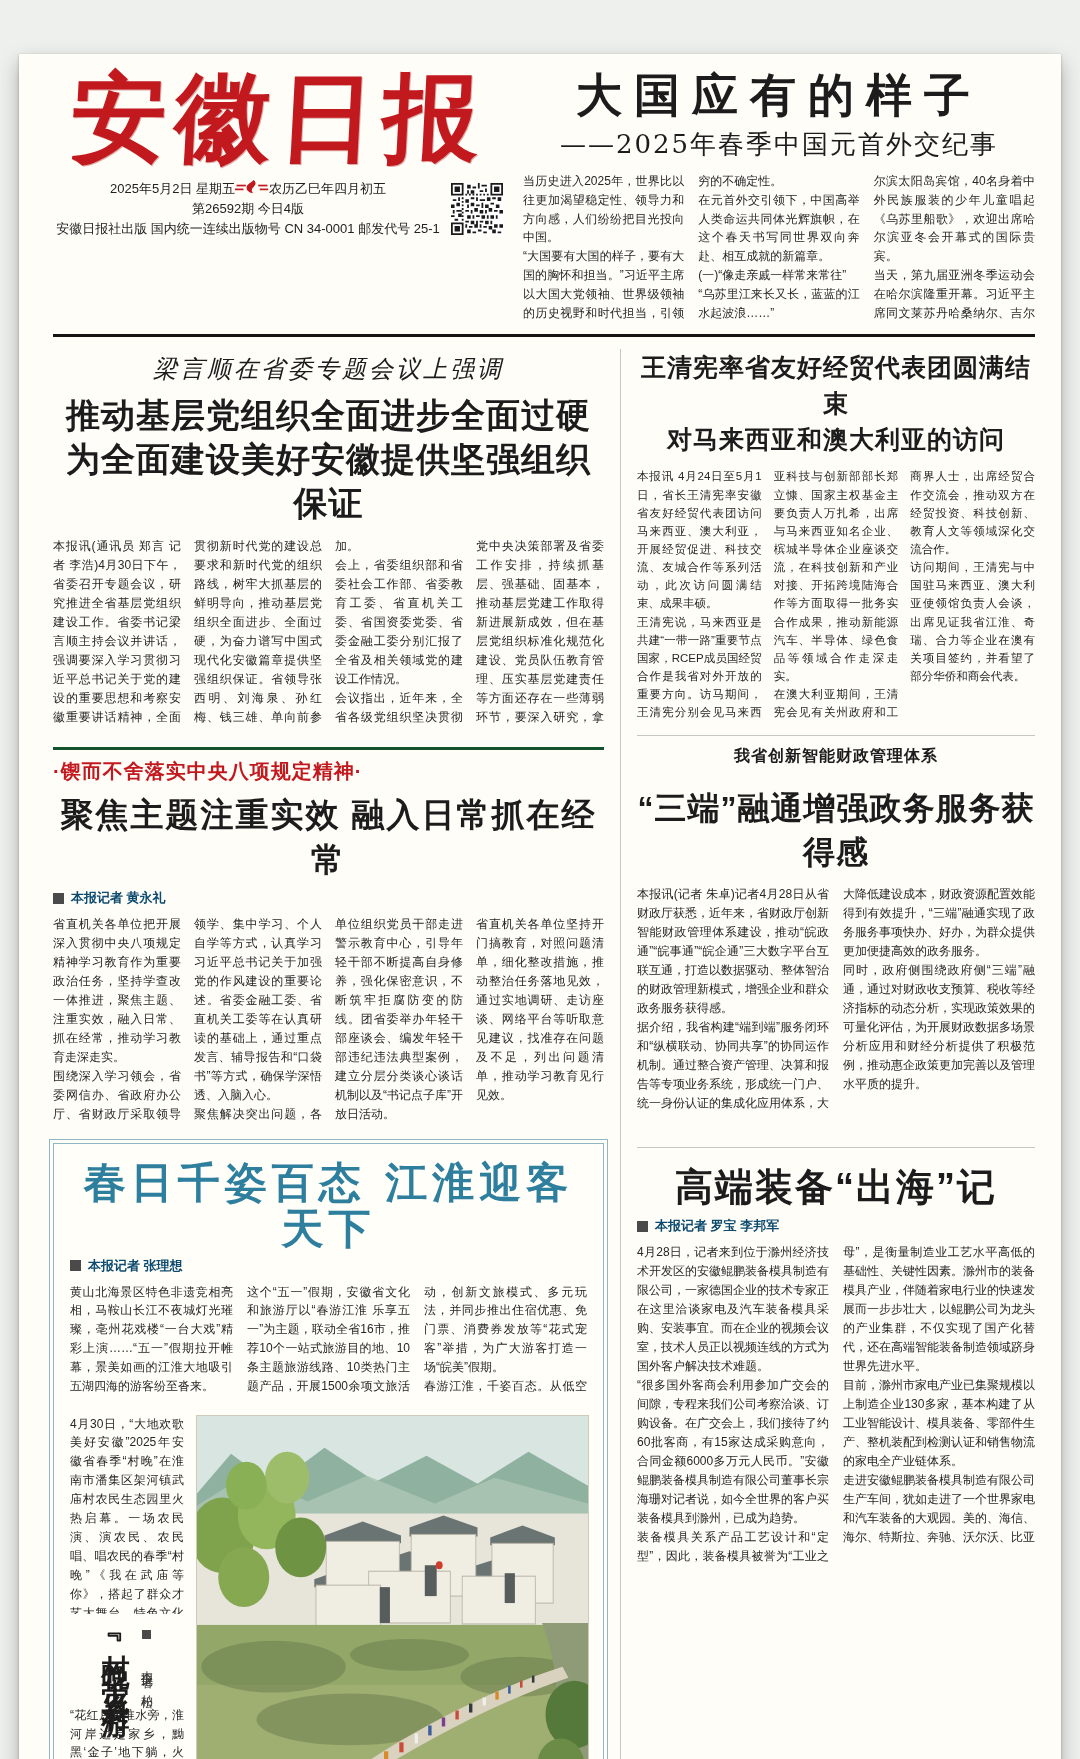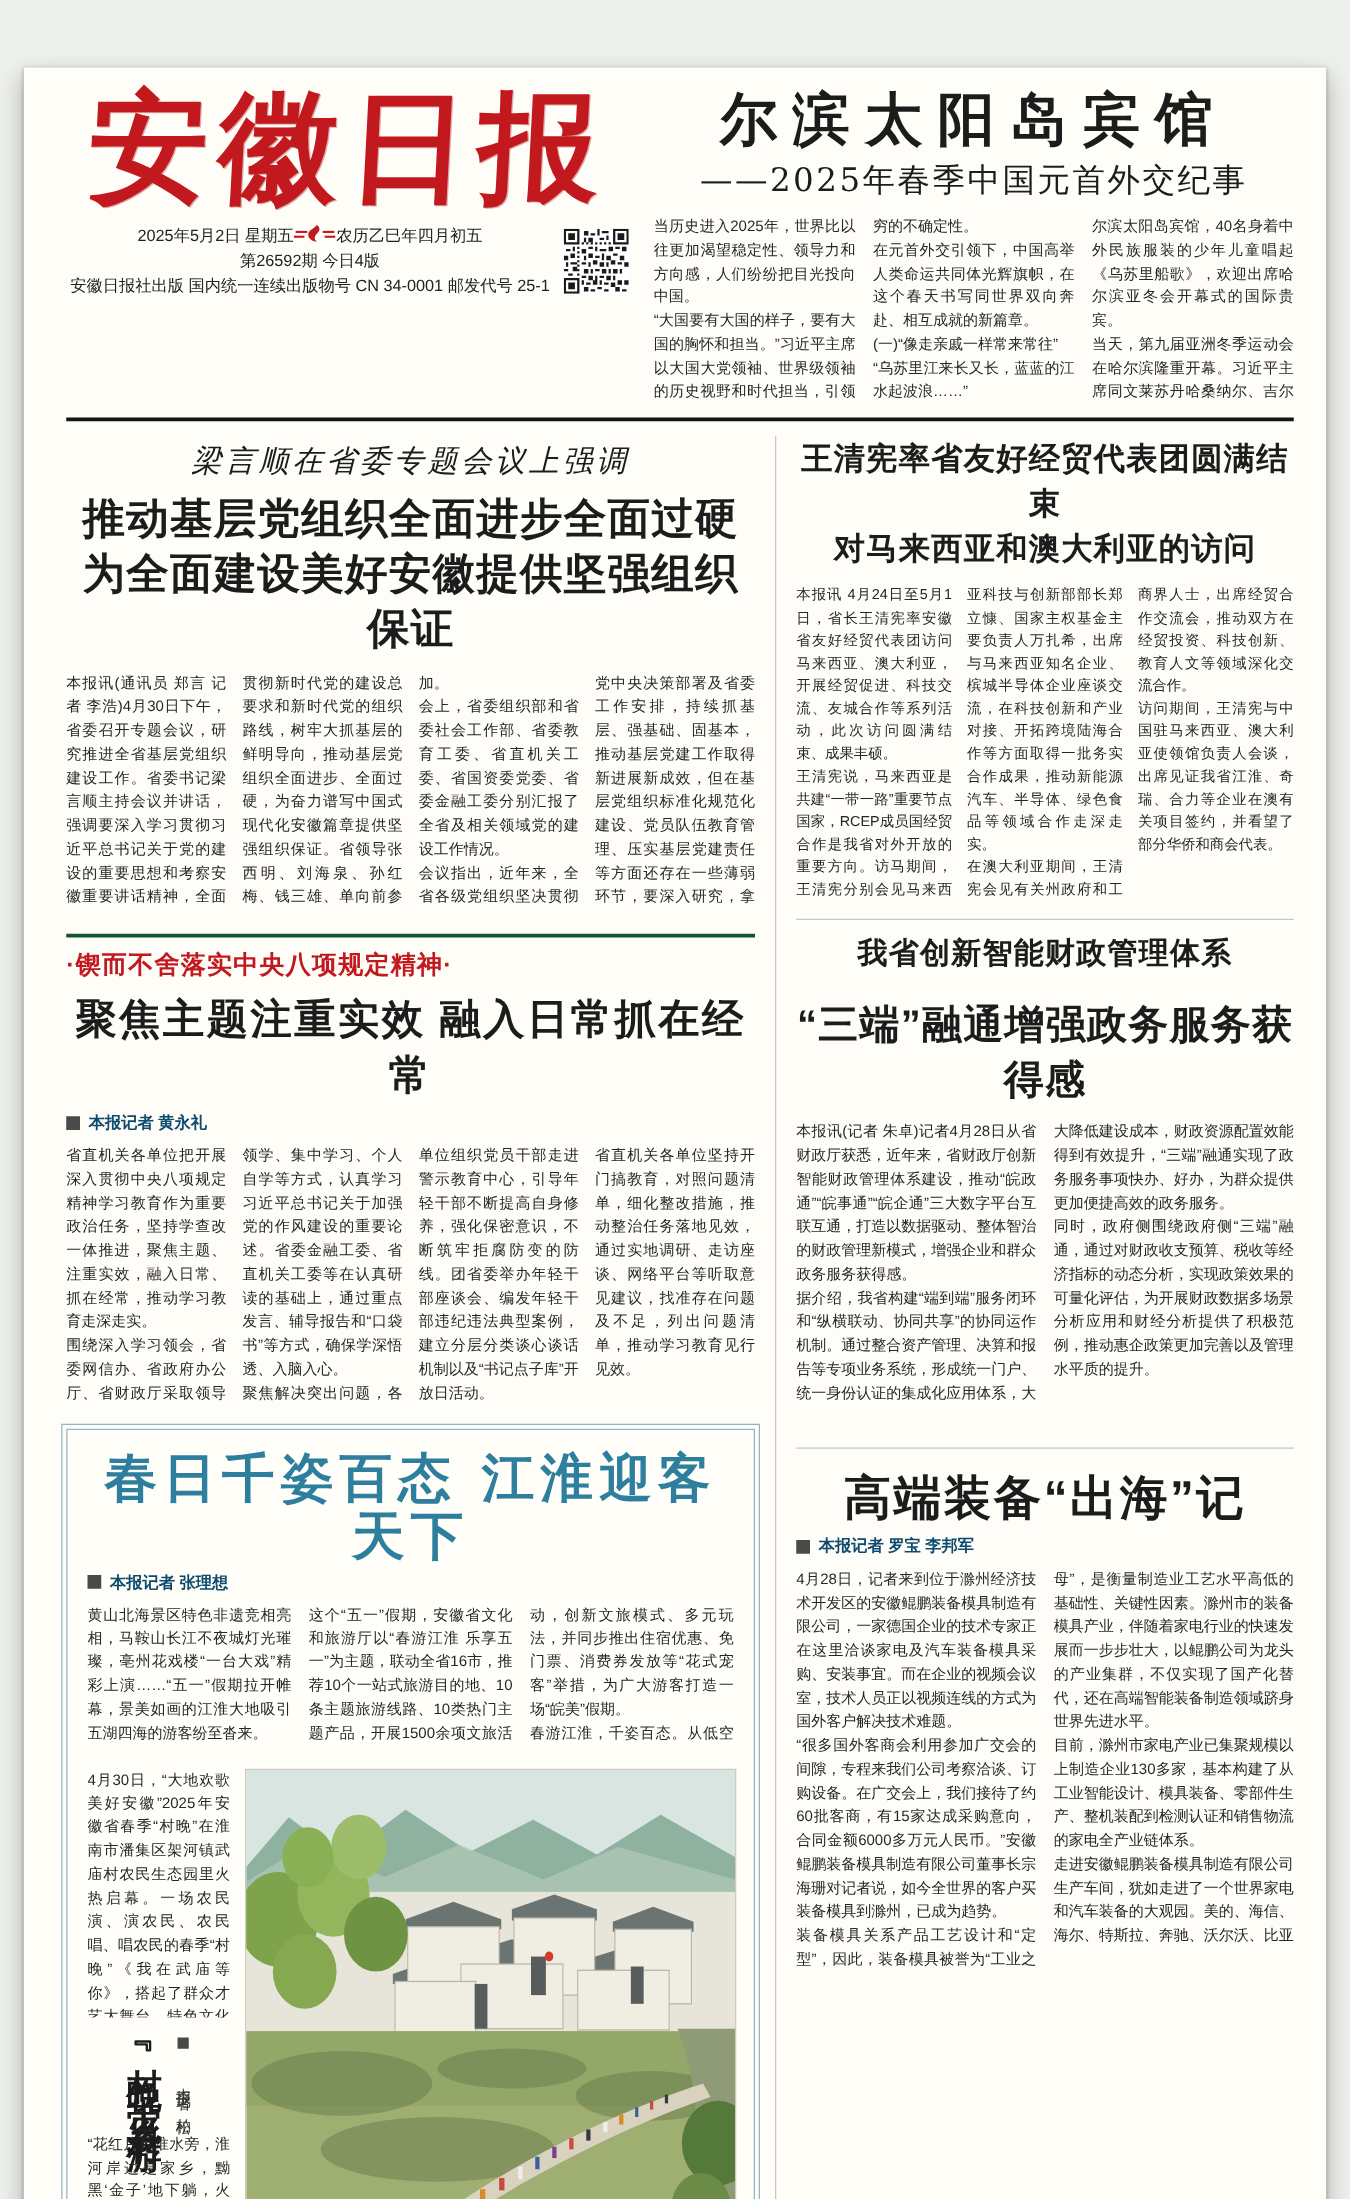--- a/index.html
+++ b/index.html
@@ -57,21 +57,21 @@
   .vert{writing-mode:vertical-rl;text-orientation:upright;}
   .vert-title{font-size:28px;font-weight:900;letter-spacing:8px;line-height:1.1;}
   .vert-byline{font-size:12px;color:#333;letter-spacing:2px;padding-top:6px;}
   .vert-byline .bullet{width:9px;height:9px;margin:0 0 6px 0;}
   .photo-wrap{display:flex;flex-direction:column;}
   .photo-svg{width:100%;height:398px;display:block;border:1px solid #cfcabb;}
   
   .artA-h{font-size:25px;font-weight:900;text-align:center;letter-spacing:1px;line-height:1.45;}
   .artA-body{column-count:3;column-gap:12px;height:256px;overflow:hidden;margin-top:10px;font-size:11.5px;}
   .hr-thin{border:0;border-top:1px solid #c6c6c2;margin:12px 0 10px;}
-  .artB-kicker{font-size:24px;font-weight:900;text-align:center;letter-spacing:1px;}
+  .artB-kicker{font-size:16px;font-weight:900;text-align:center;letter-spacing:1px;}
   .artB-h{font-size:32px;font-weight:900;text-align:center;letter-spacing:1px;margin-top:20px;}
   .artB-body{column-count:2;column-gap:14px;height:250px;overflow:hidden;margin-top:10px;}
   .artC-h{font-size:38px;font-weight:900;text-align:center;letter-spacing:2px;margin-top:4px;}
   .artC-body{column-count:2;column-gap:14px;height:336px;overflow:hidden;}
   .qr-big svg,.qr-mini svg{width:100%;height:100%;display:block;}
 </style>
 </head>
 <body>
 
 <div class="page">
@@ -110,21 +110,21 @@
               <path d="M2 2h3v3H2z M24 2h3v3h-3z M2 24h3v3H2z"></path>
               <path d="M8 6h1v1H8z M10 6h1v1h-1z M12 6h1v1h-1z M14 6h1v1h-1z M16 6h1v1h-1z M18 6h1v1h-1z M20 6h1v1h-1z M6 8h1v1H6z M6 10h1v1H6z M6 12h1v1H6z M6 14h1v1H6z M6 16h1v1H6z M6 18h1v1H6z M6 20h1v1H6z"></path>
               <path d="M9 1h2v2H9z M12 2h2v1h-2z M15 0h1v3h-1z M17 1h3v1h-3z M19 3h1v2h-1z M9 4h1v2H9z M11 4h2v2h-2z M16 4h2v1h-2z M1 9h2v1H1z M4 8h1v2H4z M0 12h2v2H0z M3 11h2v2H3z M1 15h1v2H1z M3 15h3v1H3z M0 18h2v1H0z M4 17h2v2H4z M2 20h2v1H2z M8 9h2v2H8z M11 8h2v1h-2z M14 8h1v2h-1z M16 9h3v1h-3z M20 8h2v2h-2z M23 8h2v1h-2z M26 8h2v2h-2z M9 12h1v2H9z M11 11h2v2h-2z M14 12h2v1h-2z M17 11h1v3h-1z M19 12h2v2h-2z M22 11h2v1h-2z M25 12h2v2h-2z M8 15h2v1H8z M11 15h1v2h-1z M13 14h2v2h-2z M16 15h2v2h-2z M19 15h1v2h-1z M21 14h2v2h-2z M24 15h2v1h-2z M27 15h2v2h-2z M9 18h2v2H9z M12 18h1v2h-1z M14 18h2v1h-2z M17 18h2v2h-2z M20 18h1v2h-1z M22 18h2v2h-2z M25 18h1v2h-1z M8 21h2v1H8z M11 21h2v2h-2z M14 21h1v2h-1z M16 21h2v1h-2z M19 21h2v2h-2z M22 21h1v2h-1z M8 23h1v2H8z M10 24h2v1h-2z M13 23h2v2h-2z M16 23h1v2h-1z M18 24h2v1h-2z M21 24h2v2h-2z M24 23h2v2h-2z M27 23h2v2h-2z M9 26h2v2H9z M12 27h2v1h-2z M15 26h2v1h-2z M18 27h2v1h-2z M23 26h2v2h-2z M26 27h2v1h-2z"></path>
             </g>
           </svg>
         </div>
       </div>
     </div>
 
     <div class="topstory">
-      <div class="topstory-title">尔滨太阳岛宾馆</div>
+      <div class="topstory-title">大国应有的样子</div>
       <div class="topstory-sub">——2025年春季中国元首外交纪事</div>
       <div class="topstory-cols">
         <div class="smalltext">当历史进入2025年，世界比以往更加渴望稳定性、领导力和方向感，人们纷纷把目光投向中国。
 “大国要有大国的样子，要有大国的胸怀和担当。”习近平主席以大国大党领袖、世界级领袖的历史视野和时代担当，引领中国特色大国外交坚定站在历史正确的一边、人类文明进步的一边，以中国的稳定性为全球战略稳定提供有力支撑，以中国的确定性对冲世界上层出不</div>
         <div class="smalltext">穷的不确定性。
 在元首外交引领下，中国高举人类命运共同体光辉旗帜，在这个春天书写同世界双向奔赴、相互成就的新篇章。
 (一)“像走亲戚一样常来常往”
 “乌苏里江来长又长，蓝蓝的江水起波浪……”
 春节前夕，2月7日中午，黑龙江哈</div>
         <div class="smalltext">尔滨太阳岛宾馆，40名身着中外民族服装的少年儿童唱起《乌苏里船歌》，欢迎出席哈尔滨亚冬会开幕式的国际贵宾。

